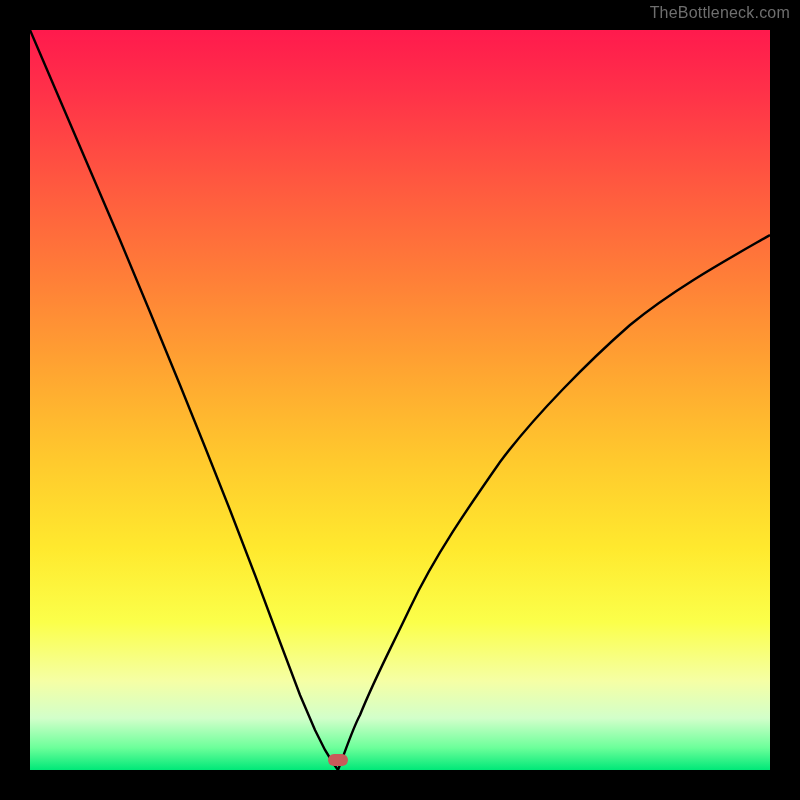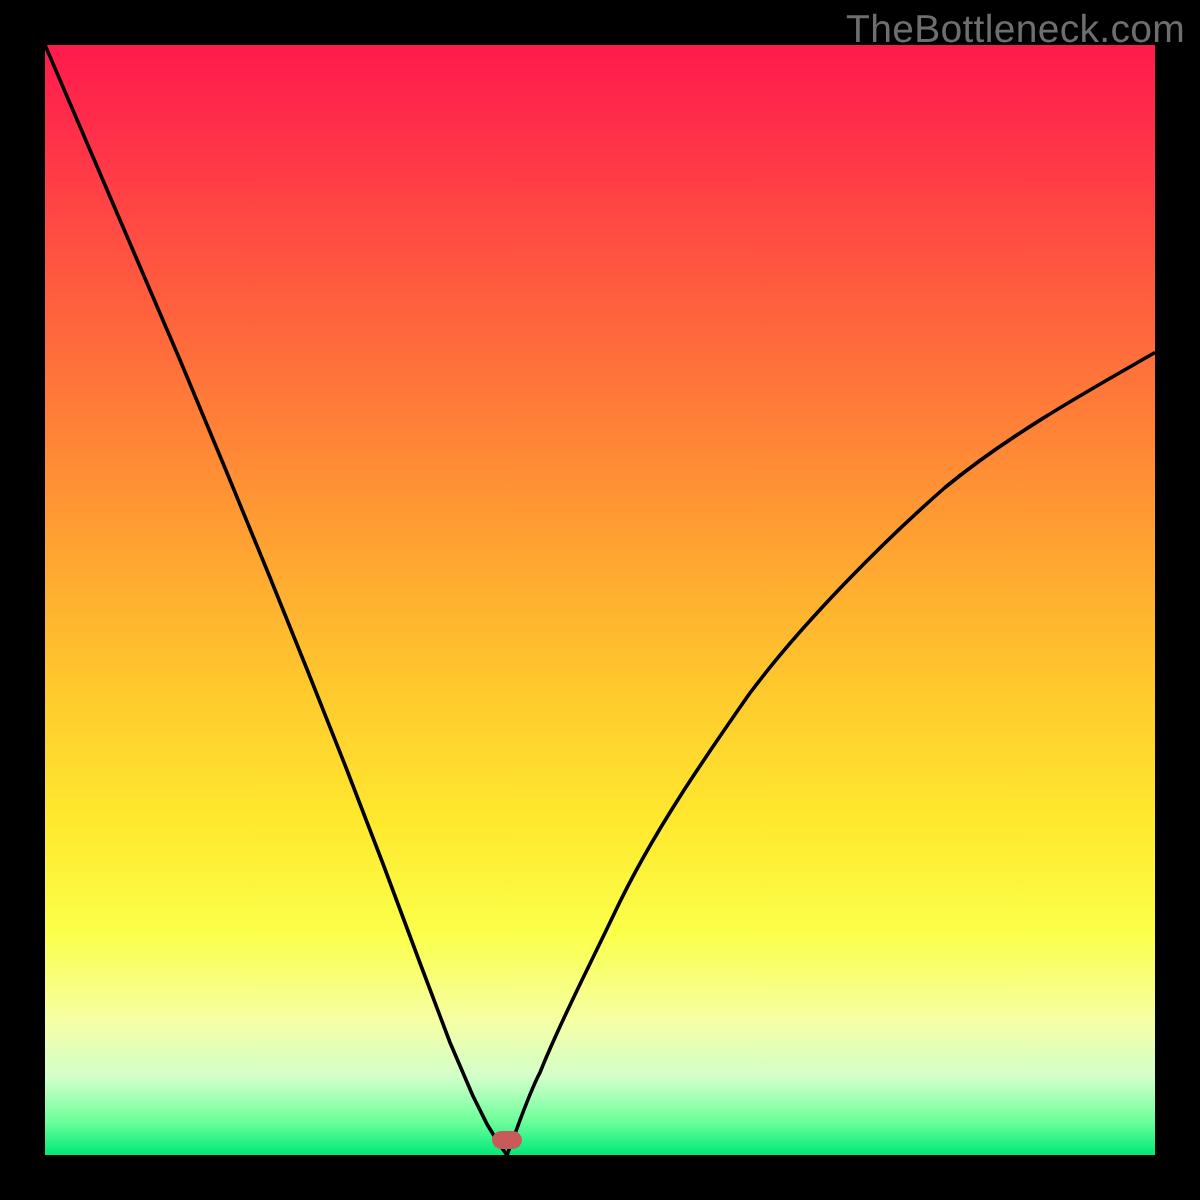--- a/index.html
+++ b/index.html
@@ -55,21 +55,21 @@
     border-radius: 6px;
     background: #c85a5a;
     left: 298px;  
     top: 724px;   
   }
   .watermark {
     position: absolute;
     top: 4px;
     right: 10px;
     color: #6e6e6e;
-    font-size: 26px;
+    font-size: 16px;
     font-weight: 400;
     letter-spacing: 0.2px;
     user-select: none;
   }
 </style>
 </head>
 <body>
 
 <div class="frame">
 

